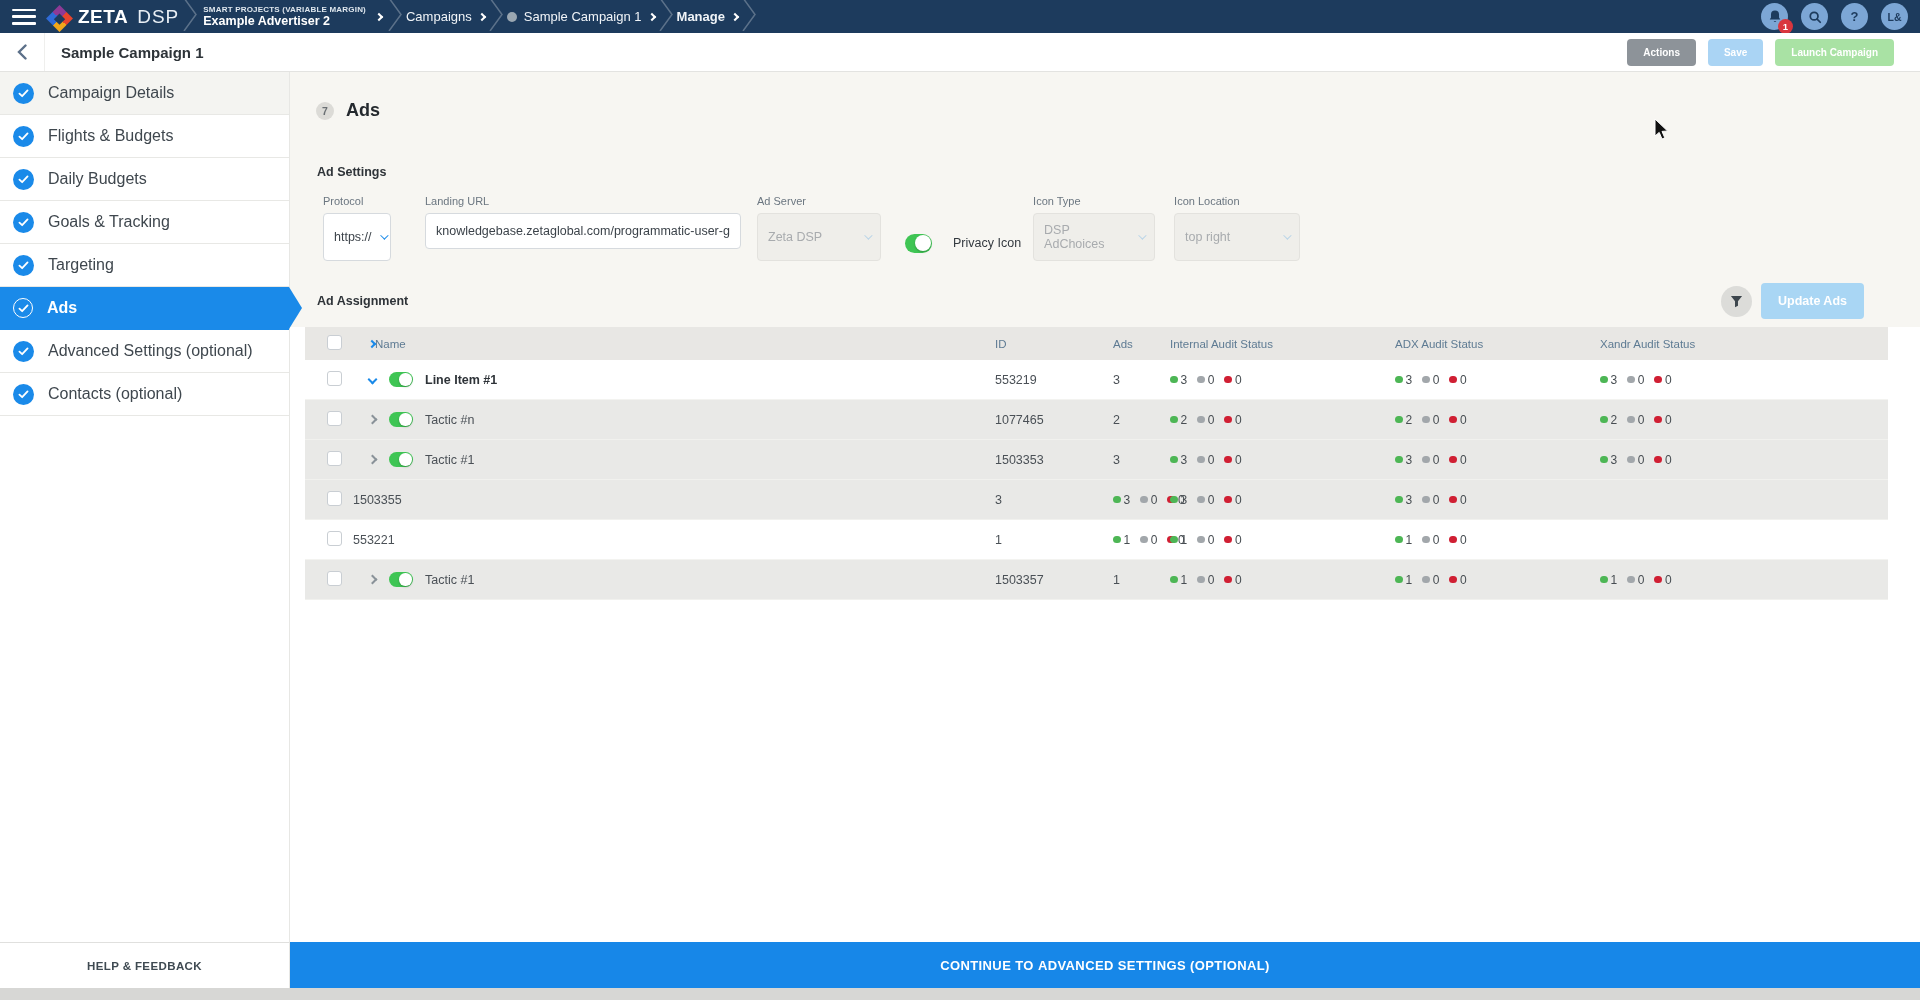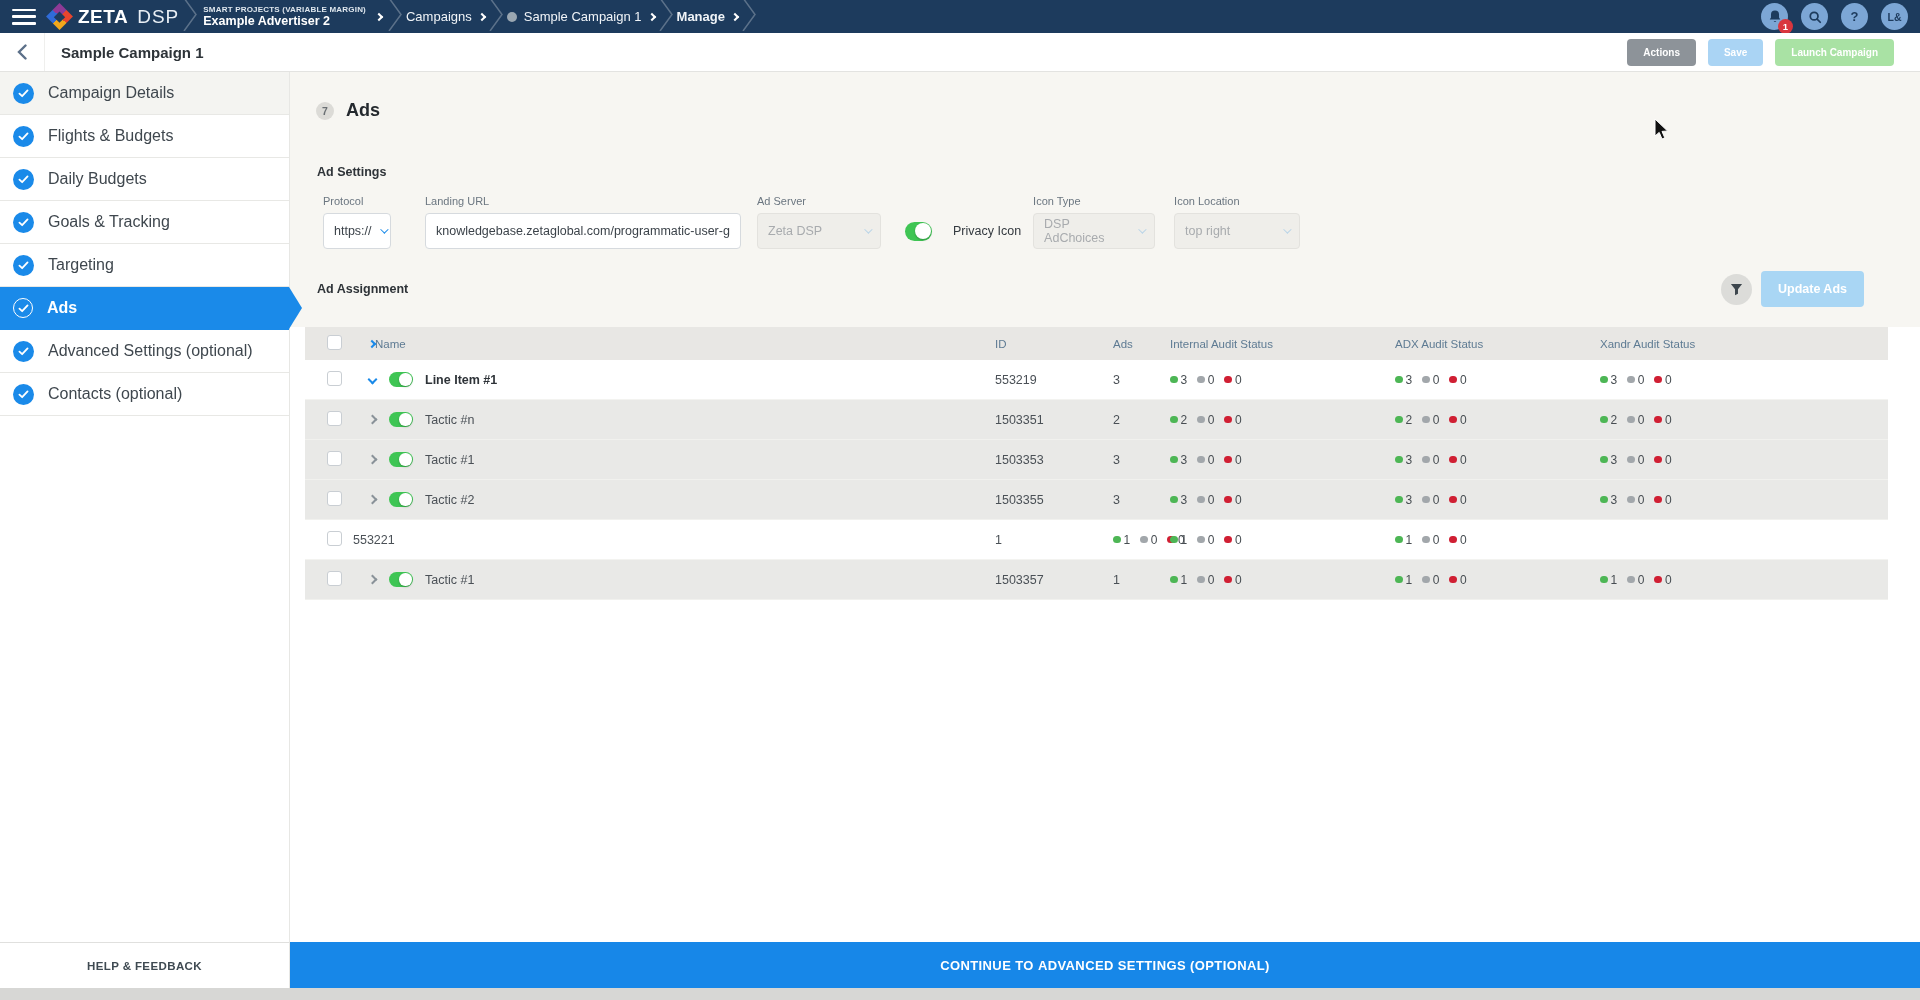--- a/index.html
+++ b/index.html
@@ -19,21 +19,21 @@
     --header-row-bg:#e8e7e4;
   }
   *{margin:0;padding:0;box-sizing:border-box;}
   html,body{width:1920px;height:1000px;overflow:hidden;}
   body{font-family:"Liberation Sans",sans-serif;background:#fff;position:relative;}
 
   
   .topnav{position:absolute;left:0;top:0;right:0;height:33px;background:var(--topnav-bg);display:flex;align-items:center;color:#fff;}
   .hamburger{width:24px;height:16px;margin-left:12px;display:flex;flex-direction:column;justify-content:space-between;cursor:pointer;}
   .hamburger i{display:block;height:2.5px;background:#fff;border-radius:1px;}
-  .logo{display:flex;align-items:center;margin-left:12px;}
+  .logo{display:flex;align-items:flex-end;margin-left:12px;}
   .logo-diamond{width:19px;height:19px;transform:rotate(45deg);background:conic-gradient(#e8452d 0 25%,#f2a71b 25% 50%,#2f6bd8 50% 75%,#8e3a96 75% 100%);position:relative;margin:0 9px 0 2px;}
   .logo-diamond:after{content:'';position:absolute;left:5.5px;top:5.5px;width:8px;height:8px;background:var(--topnav-bg);}
   .logo-zeta{font-size:19px;font-weight:800;letter-spacing:.5px;}
   .logo-dsp{font-size:19px;font-weight:400;letter-spacing:1px;margin-left:9px;color:#e9eff5;}
   .bc-div{margin:0 4px;flex:0 0 auto;}
   .crumb{display:flex;align-items:center;gap:7px;font-size:13px;color:#f0f4f8;white-space:nowrap;cursor:pointer;}
   .crumb.bold{font-weight:700;}
   .crumb-adv{display:flex;flex-direction:column;justify-content:center;line-height:1.15;cursor:pointer;}
   .crumb-adv .proj{font-size:8px;letter-spacing:.2px;color:#dfe7ee;font-weight:600;}
   .crumb-adv .adv{font-size:12.5px;font-weight:600;}
@@ -69,21 +69,21 @@
   
   .main{position:absolute;left:290px;top:72px;right:0;bottom:58px;background:#fff;overflow:hidden;}
   .top-area{height:255px;background:var(--page-bg);padding-top:28px;}
   .ads-title-row{display:flex;align-items:center;gap:12px;margin-left:26px;}
   .step-badge{width:18px;height:18px;border-radius:50%;background:#dcdbd7;color:#6a6f73;font-size:10.5px;font-weight:600;display:flex;align-items:center;justify-content:center;}
   .ads-title{font-size:18px;font-weight:700;color:#24292e;}
   .section-title{font-size:12.5px;font-weight:700;color:#2e3338;margin:44px 0 0 27px;}
   .fields{display:flex;margin:16px 0 0 33px;align-items:flex-start;}
   .field{display:flex;flex-direction:column;}
   .flabel{font-size:11px;color:#6b7680;margin-bottom:6px;}
-  .control{height:36px;border-radius:4px;border:1px solid #d6dade;background:#fff;display:flex;align-items:center;font-size:12.5px;color:#3c434a;padding:0 10px;}
+  .control{height:48px;border-radius:4px;border:1px solid #d6dade;background:#fff;display:flex;align-items:center;font-size:12.5px;color:#3c434a;padding:0 10px;}
   .select{justify-content:space-between;cursor:pointer;}
   .chev-d{width:6px;height:6px;border-right:1.8px solid var(--accent-blue);border-bottom:1.8px solid var(--accent-blue);transform:rotate(45deg) translateY(-2px);flex:0 0 auto;margin-left:8px;}
   .control.disabled{background:#efeeea;border-color:#e3e2de;color:#a8abae;cursor:default;}
   .control.disabled .chev-d{border-color:#b9d4e8;}
   .url-input{width:316px;border:1px solid #d6dade;border-radius:4px;height:36px;background:#fff;font-family:"Liberation Sans",sans-serif;font-size:12.5px;color:#3c434a;padding:0 10px;}
   .toggle-wrap{display:flex;align-items:center;align-self:flex-end;height:36px;gap:21px;}
   .toggle{border-radius:10px;background:var(--toggle-green);position:relative;cursor:pointer;flex:0 0 auto;}
   .toggle .knob{position:absolute;background:#fff;border-radius:50%;box-shadow:0 1px 2px rgba(0,0,0,.25);}
   .toggle.t-privacy{width:27px;height:19px;}
   .toggle.t-privacy .knob{width:16px;height:16px;right:1.5px;top:1.5px;}
@@ -421,21 +421,21 @@
 
   <div class="tgrid trow gray">
     <span><span class="checkbox"></span></span>
     <span class="cell-name">
       <span class="chev right"></span>
       <span class="toggle t-row">
               <span class="knob"></span>
             </span>
       <span class="rname">Tactic #n</span>
     </span>
-    <span class="cell-id">1503351</span>
+    <span class="cell-id">1077465</span>
     <span class="cell-ads">2</span>
     <span class="audit">
             <span class="dotg">
               <i class="dot g"></i>
               <span>2</span>
             </span>
             <span class="dotg">
               <i class="dot n"></i>
               <span>0</span>
             </span>
@@ -524,27 +524,20 @@
             </span>
             <span class="dotg">
               <i class="dot r"></i>
               <span>0</span>
             </span>
           </span>
   </div>
 
   <div class="tgrid trow gray">
     <span><span class="checkbox"></span></span>
-    <span class="cell-name">
-      <span class="chev right"></span>
-      <span class="toggle t-row">
-              <span class="knob"></span>
-            </span>
-      <span class="rname">Tactic #2</span>
-    </span>
     <span class="cell-id">1503355</span>
     <span class="cell-ads">3</span>
     <span class="audit">
             <span class="dotg">
               <i class="dot g"></i>
               <span>3</span>
             </span>
             <span class="dotg">
               <i class="dot n"></i>
               <span>0</span>

